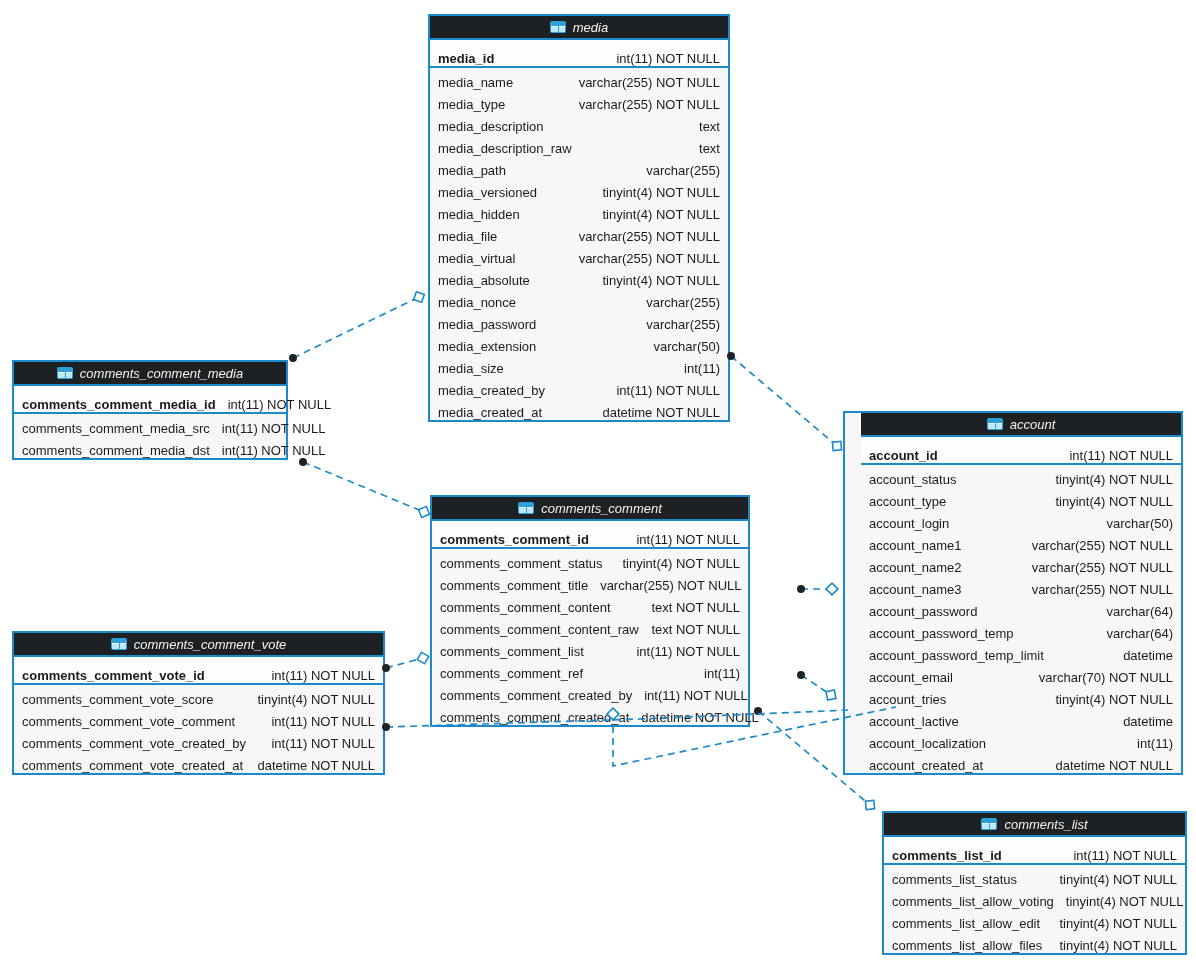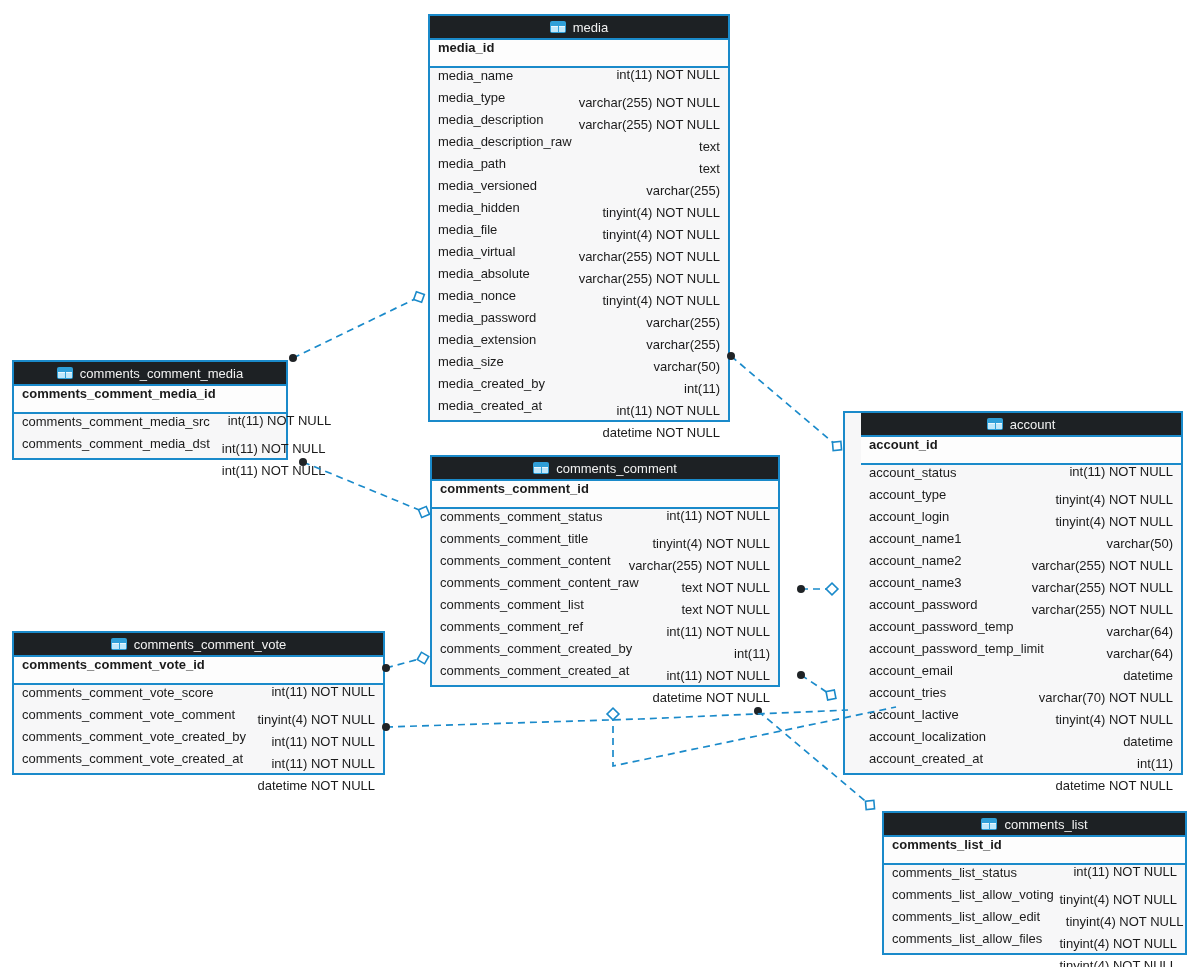--- a/index.html
+++ b/index.html
@@ -5,28 +5,28 @@
   :root{ --accent:#1a8aca; }
   html,body{margin:0;padding:0;background:#ffffff;}
   body{position:relative;width:1196px;height:967px;overflow:hidden;
        font-family:"Liberation Sans","DejaVu Sans",sans-serif;}
   #canvas{position:absolute;left:0;top:0;width:1196px;height:967px;}
   #tables{position:absolute;left:0;top:0;width:100%;height:100%;z-index:1;}
   .table{position:absolute;box-sizing:border-box;border:2px solid var(--accent);
          background:#f7f7f8;z-index:1;}
   .thead{height:22px;background:#1d2124;color:#f2f2f2;display:flex;align-items:center;
          justify-content:center;gap:7px;border-bottom:2px solid var(--accent);
-         font-size:13px;white-space:nowrap;}
+         font-size:13px;white-space:nowrap;font-style:italic;}
   .tbl-icon{width:16px;height:12px;border-radius:2px;background:#2f9fd8;
             position:relative;display:inline-block;overflow:hidden;flex:0 0 auto;}
   .tbl-icon::before{content:"";position:absolute;left:1px;right:1px;top:5px;bottom:1px;
             background:#bfe7fa;border-top:1px solid #eaf7fd;}
   .tbl-icon::after{content:"";position:absolute;top:5px;bottom:1px;left:8px;width:1px;
             background:#2f9fd8;}
-  .row{height:22px;display:flex;align-items:flex-start;justify-content:space-between;
+  .row{height:22px;display:flex;align-items:flex-end;justify-content:space-between;
        padding:0 8px;font-size:13px;color:#1b1b1b;background:#f7f7f8;white-space:nowrap;}
   .row.pk{height:26px;background:#fdfdfd;}
   .row.pk .cname{font-weight:bold;}
   .cname{white-space:nowrap;}
   .ctype{white-space:nowrap;margin-left:12px;text-align:right;margin-top:27px;}
   .tbody{border-top:2px solid var(--accent);}
   #wires{position:absolute;left:0;top:0;z-index:5;pointer-events:none;}
 </style>
 </head>
 <body>
@@ -122,21 +122,21 @@
           <div class="row">
             <span class="cname">comments_comment_media_src</span>
             <span class="ctype">int(11) NOT NULL</span>
           </div>
           <div class="row">
             <span class="cname">comments_comment_media_dst</span>
             <span class="ctype">int(11) NOT NULL</span>
           </div>
         </div>
       </div>
-      <div class="table" style="left: 430px; top: 455px; width: 350px;">
+      <div class="table" style="left: 430px; top: 495px; width: 320px;">
         <div class="thead">
           <span class="tbl-icon"></span>
           <span class="ttitle">comments_comment</span>
         </div>
         <div class="row pk">
           <span class="cname">comments_comment_id</span>
           <span class="ctype">int(11) NOT NULL</span>
         </div>
         <div class="tbody">
           <div class="row">

